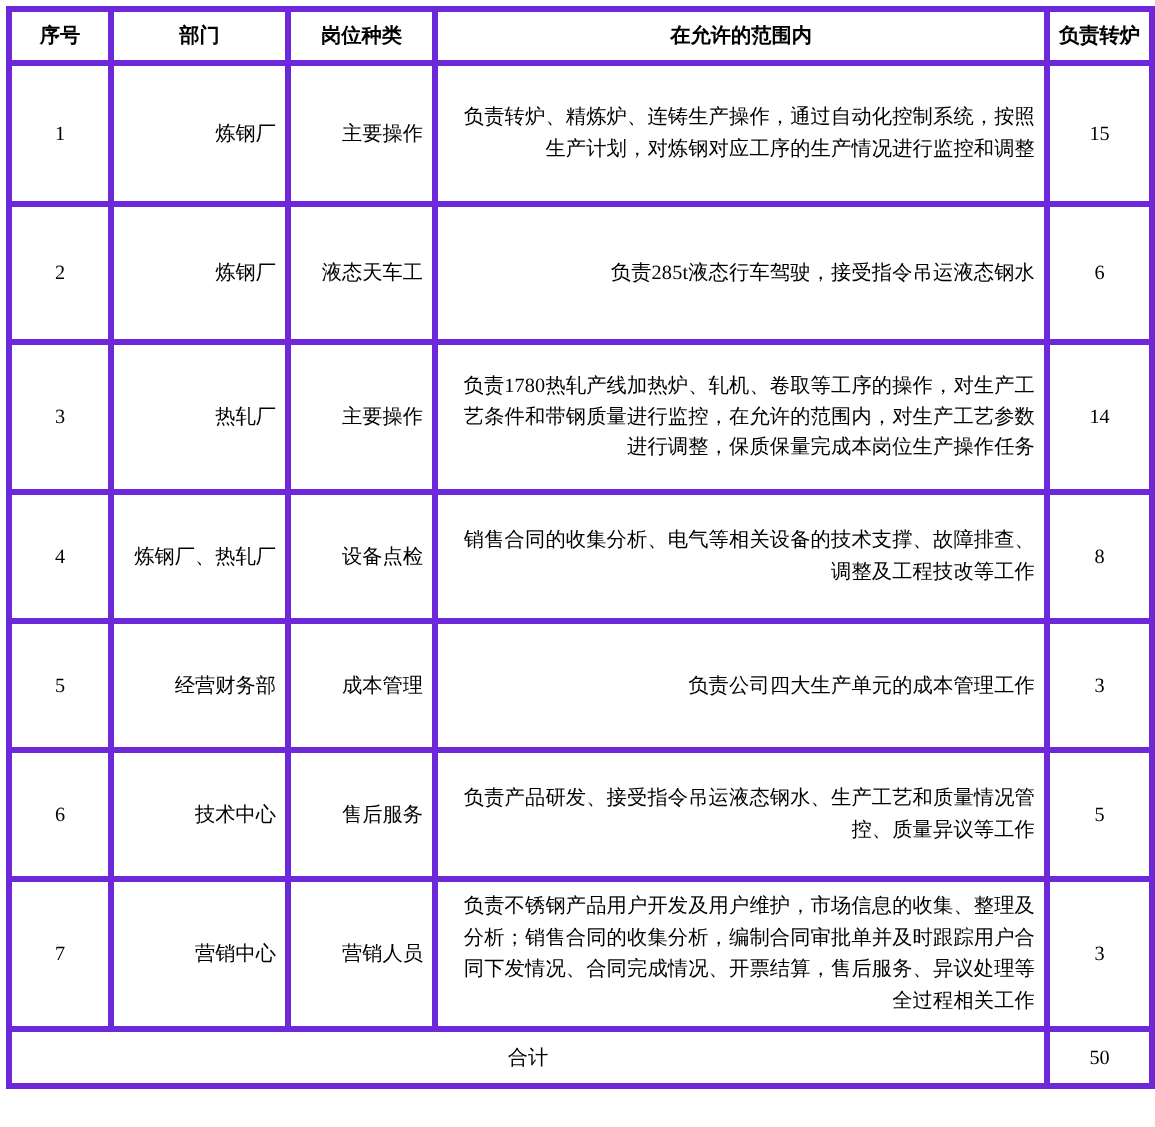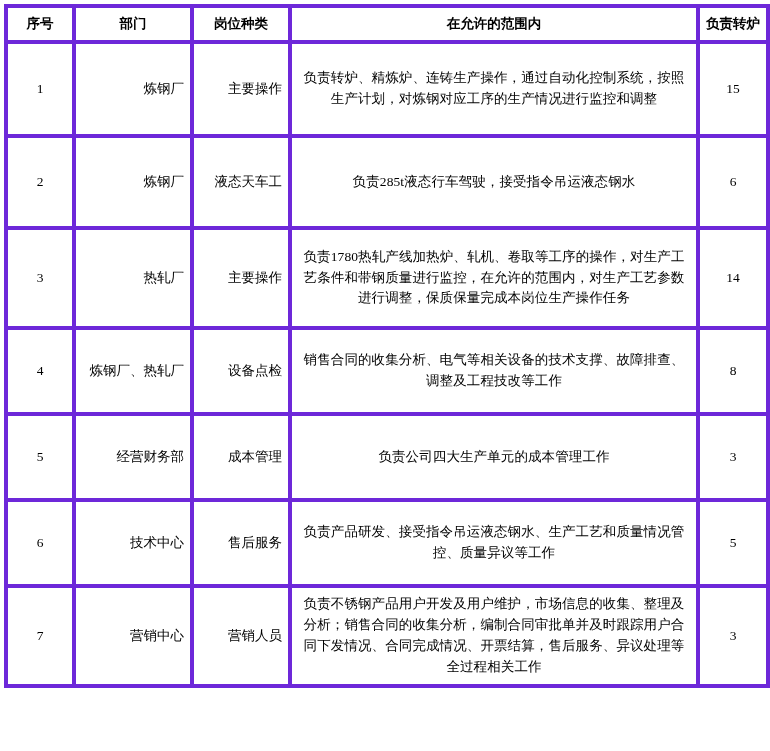--- a/index.html
+++ b/index.html
@@ -47,21 +47,21 @@
   col.c-work  { width: 408px; }
   col.c-head  { width: 70px; }
 
   td.no, td.head {
     text-align: center;
   }
   td.dept, td.type {
     text-align: right;
   }
   td.work {
-    text-align: center;
+    text-align: right;
     letter-spacing: 0.1px;
     margin-top: 12px;
   }
   tr.r1 td { height: 94px; }
   tr.r2 td { height: 92px; }
   tr.r3 td { height: 100px; }
   tr.r4 td { height: 86px; }
   tr.r5 td { height: 86px; }
   tr.r6 td { height: 86px; }
   tr.r7 td { height: 100px; }
@@ -137,15 +137,19 @@
         <td class="work">负责产品研发、接受指令吊运液态钢水、生产工艺和质量情况管控、质量异议等工作</td>
         <td class="head">5</td>
       </tr>
       <tr class="r7">
         <td class="no">7</td>
         <td class="dept">营销中心</td>
         <td class="type">营销人员</td>
         <td class="work">负责不锈钢产品用户开发及用户维护，市场信息的收集、整理及分析；销售合同的收集分析，编制合同审批单并及时跟踪用户合同下发情况、合同完成情况、开票结算，售后服务、异议处理等全过程相关工作</td>
         <td class="head">3</td>
       </tr>
+      <tr class="total">
+        <td class="total-label" colspan="4">合计</td>
+        <td class="head">50</td>
+      </tr>
     </tbody>
   </table>
 </div>
 
 </body></html>

